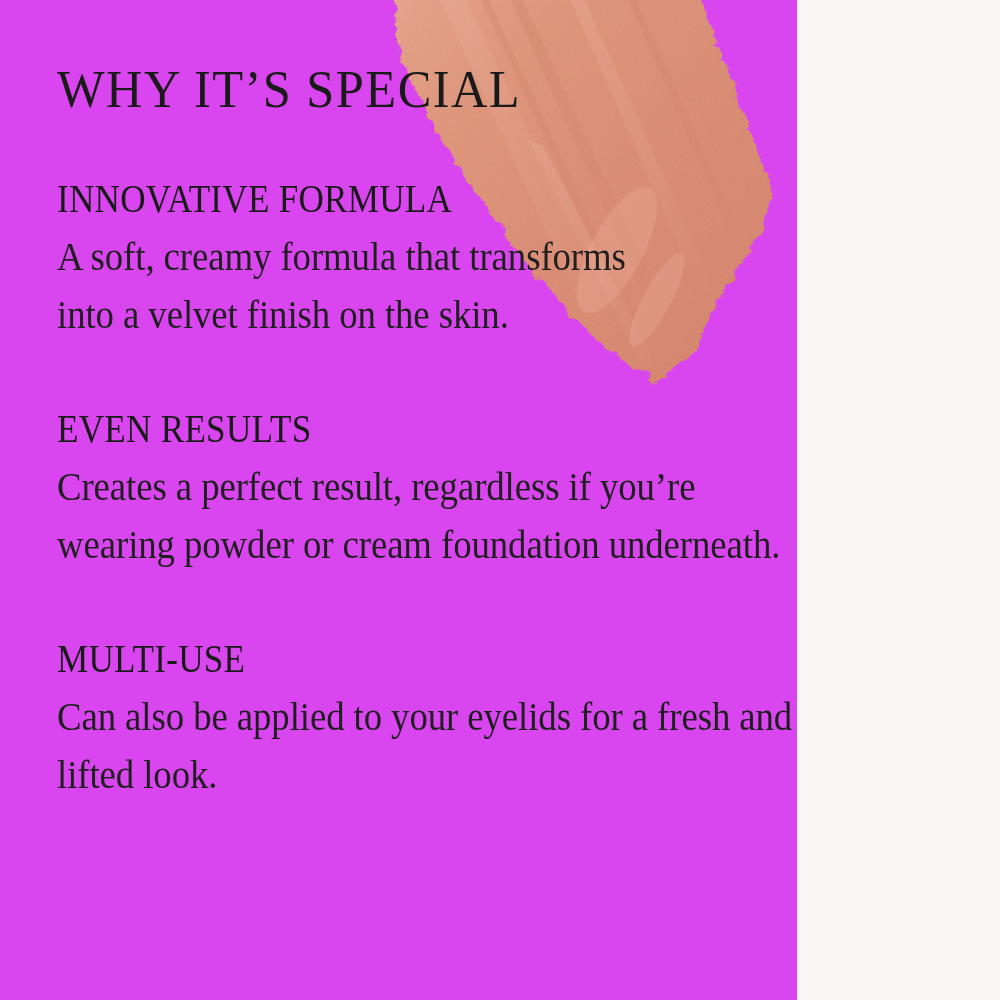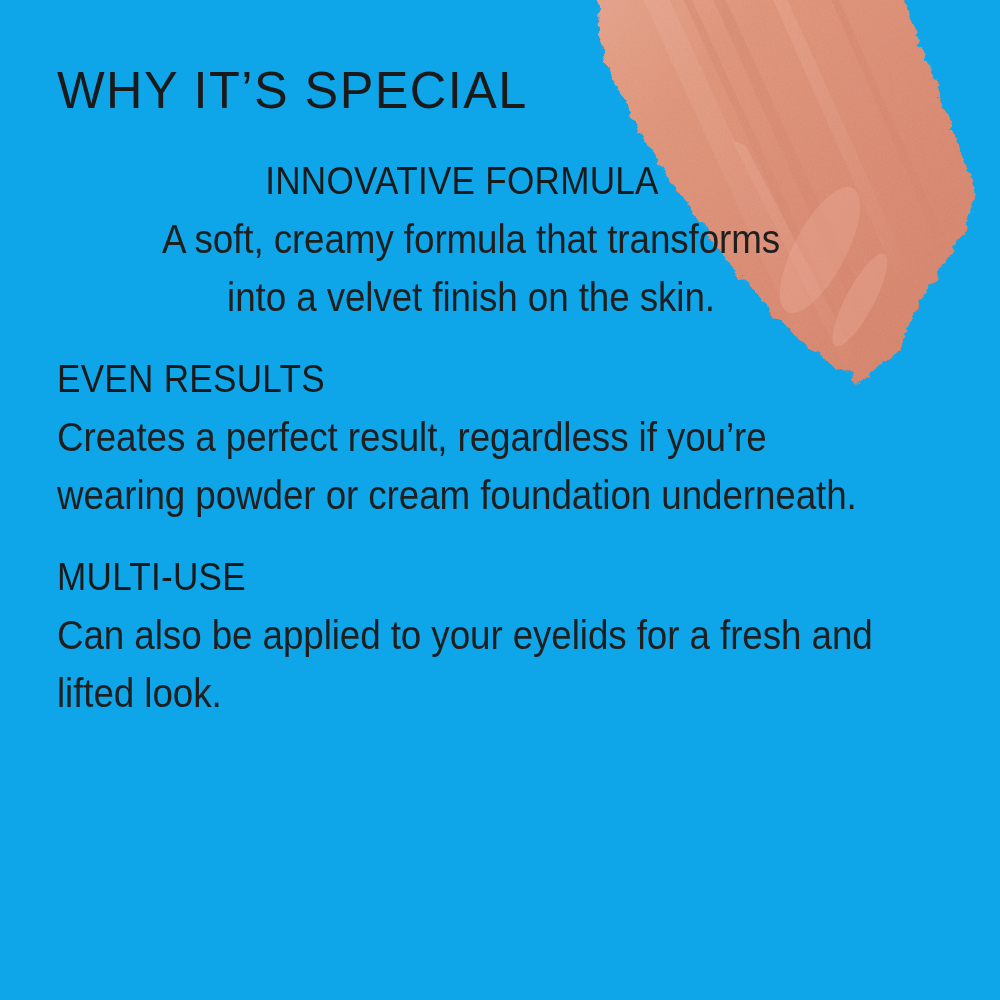--- a/index.html
+++ b/index.html
@@ -9,24 +9,25 @@
   }
   body {
     width: 1000px;
     height: 1000px;
     background: #f7f6f5;
     font-family: "Liberation Sans", sans-serif;
     overflow: hidden;
   }
   #page {
     position: relative;
-    width: 1000px;
+    width: 797px;
     height: 1000px;
-    background: #0ea5e9;
+    background: #d946ef;
     overflow: hidden;
+    font-family: Liberation Serif, serif;
   }
 
   
   #swatch-layer {
     position: absolute;
     top: 0;
     right: 0;
     width: 440px;
     height: 400px;
     pointer-events: none;
@@ -52,25 +53,24 @@
     color: #1a1a1a;
     line-height: 1;
     margin: 0;
     padding-top: 64px;
     transform: scaleX(0.97);
     transform-origin: left center;
     white-space: nowrap;
   }
 
   .section {
-    margin-top: 32px;
+    margin-top: 64px;
   }
   .section.first {
-    margin-top: 44px;
-    text-align: center;
+    margin-top: 62px;
   }
 
   .section-title {
     font-size: 39px;
     font-weight: 300;
     letter-spacing: 0.3px;
     color: #1a1a1a;
     line-height: 1.08;
     margin: 0 0 8px 0;
     transform: scaleX(0.9);

